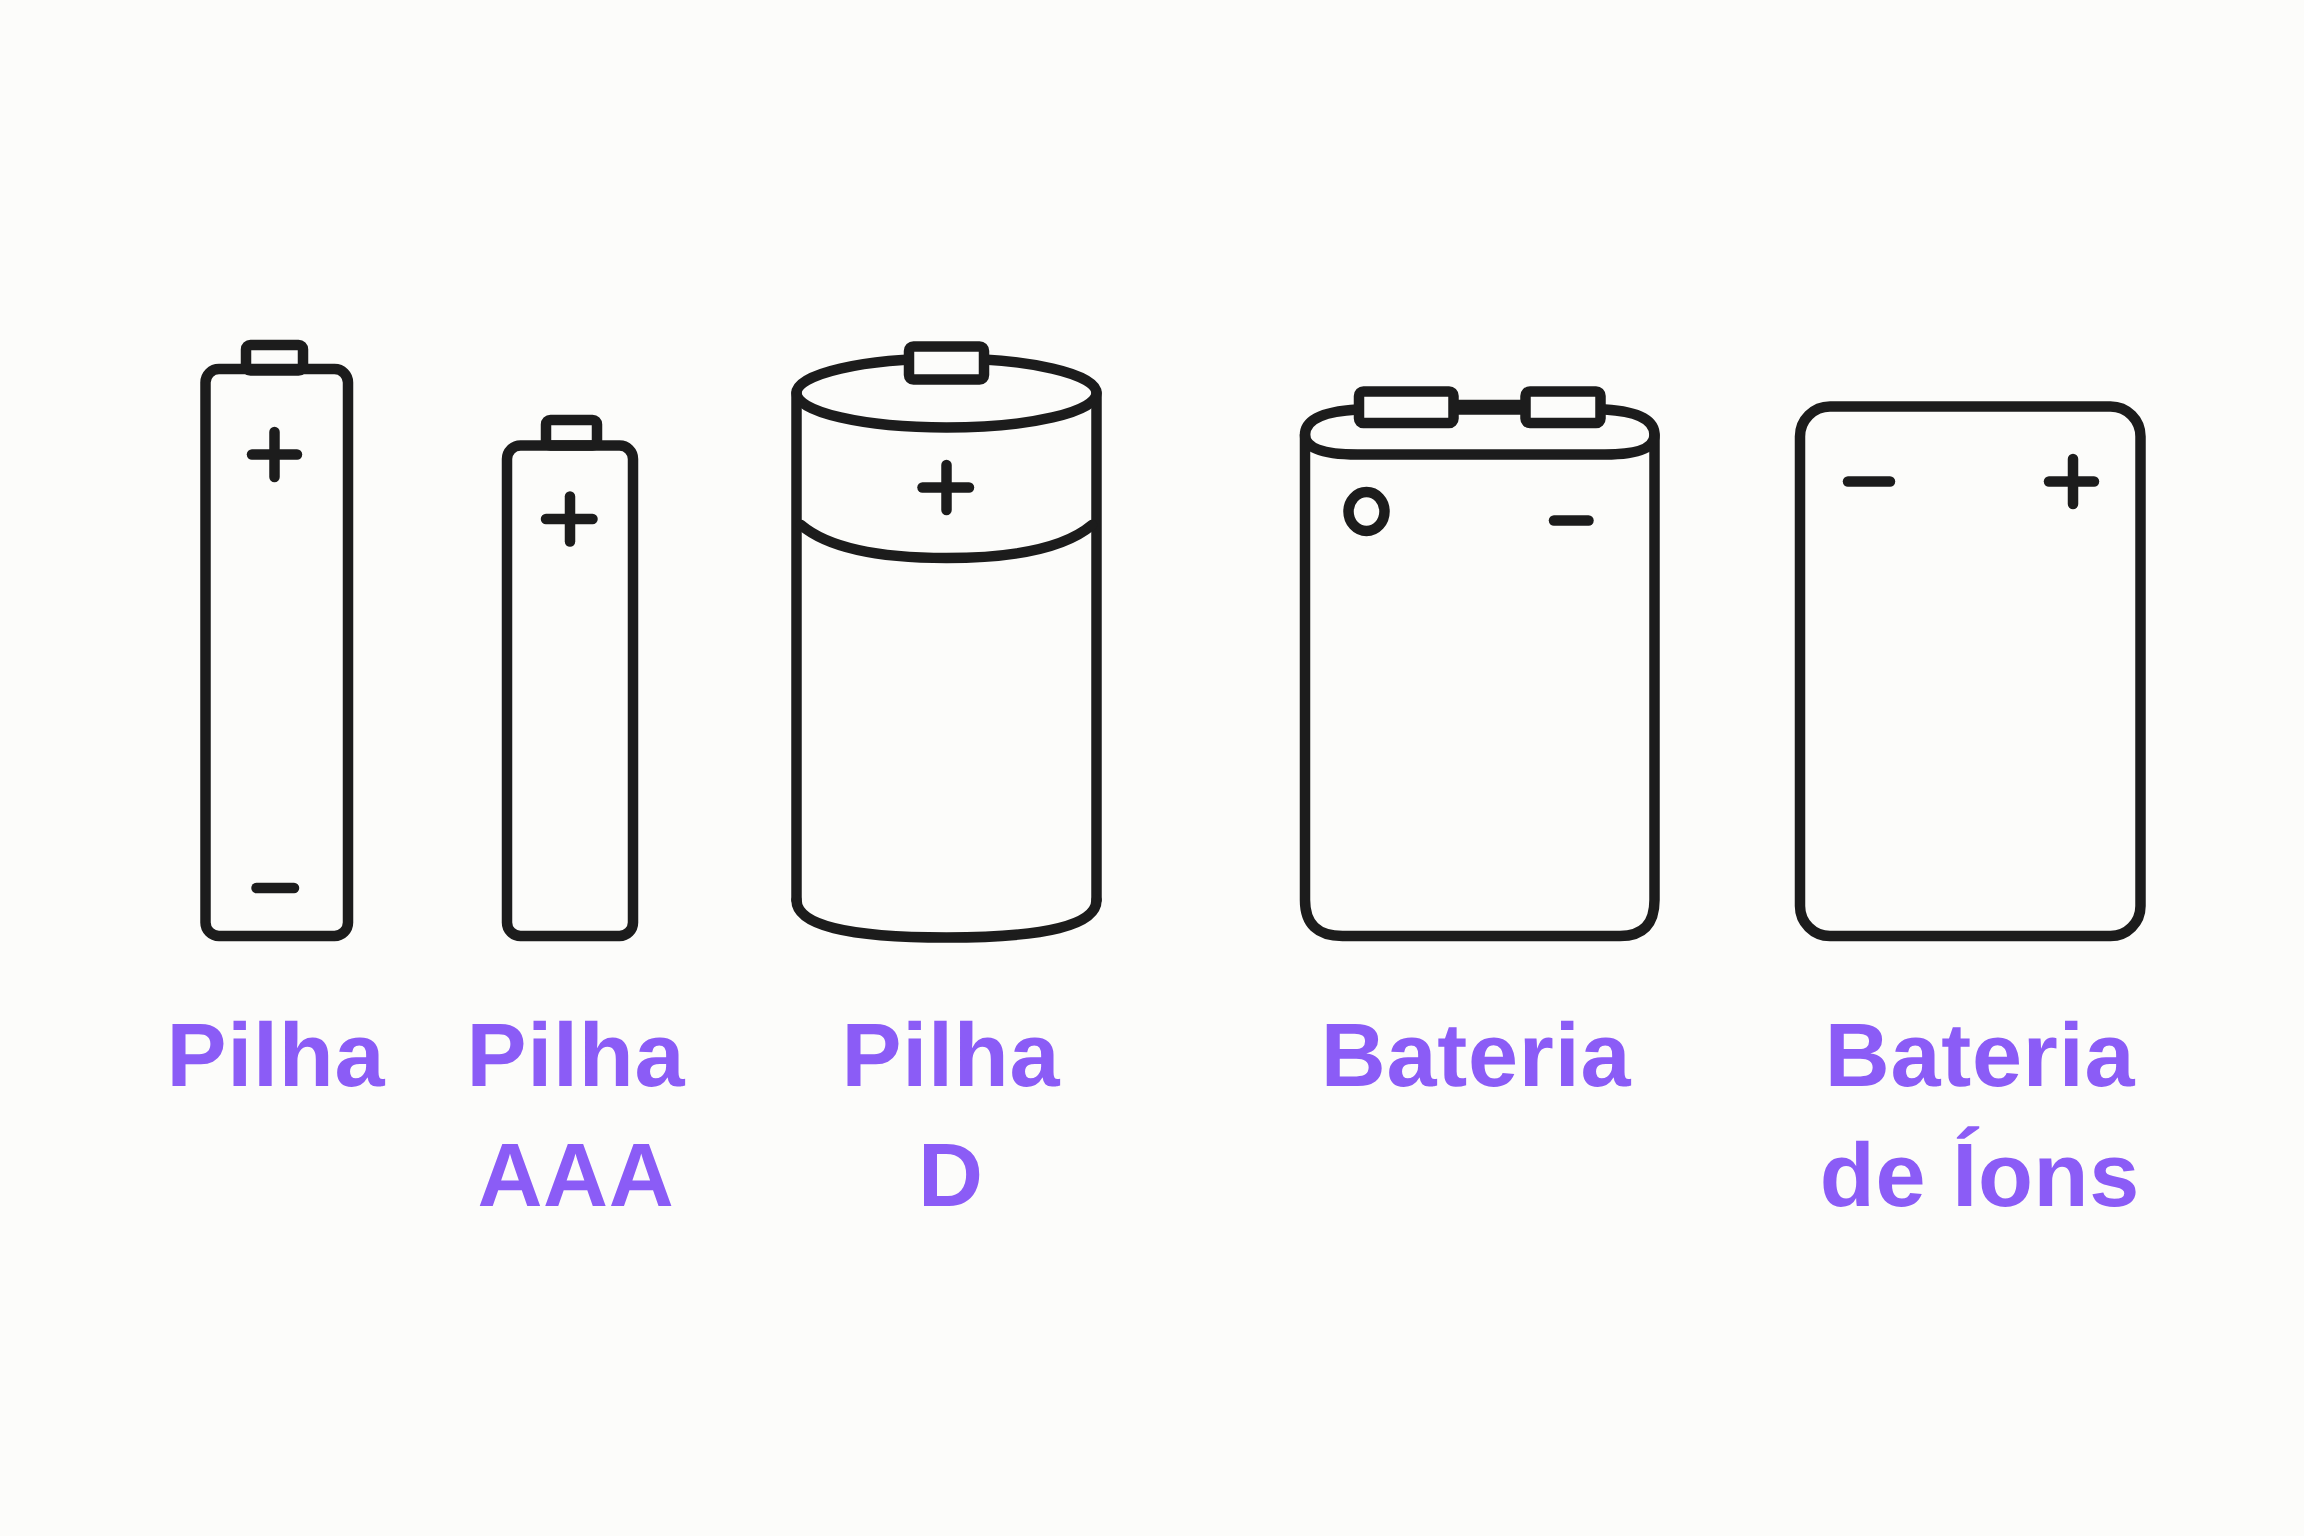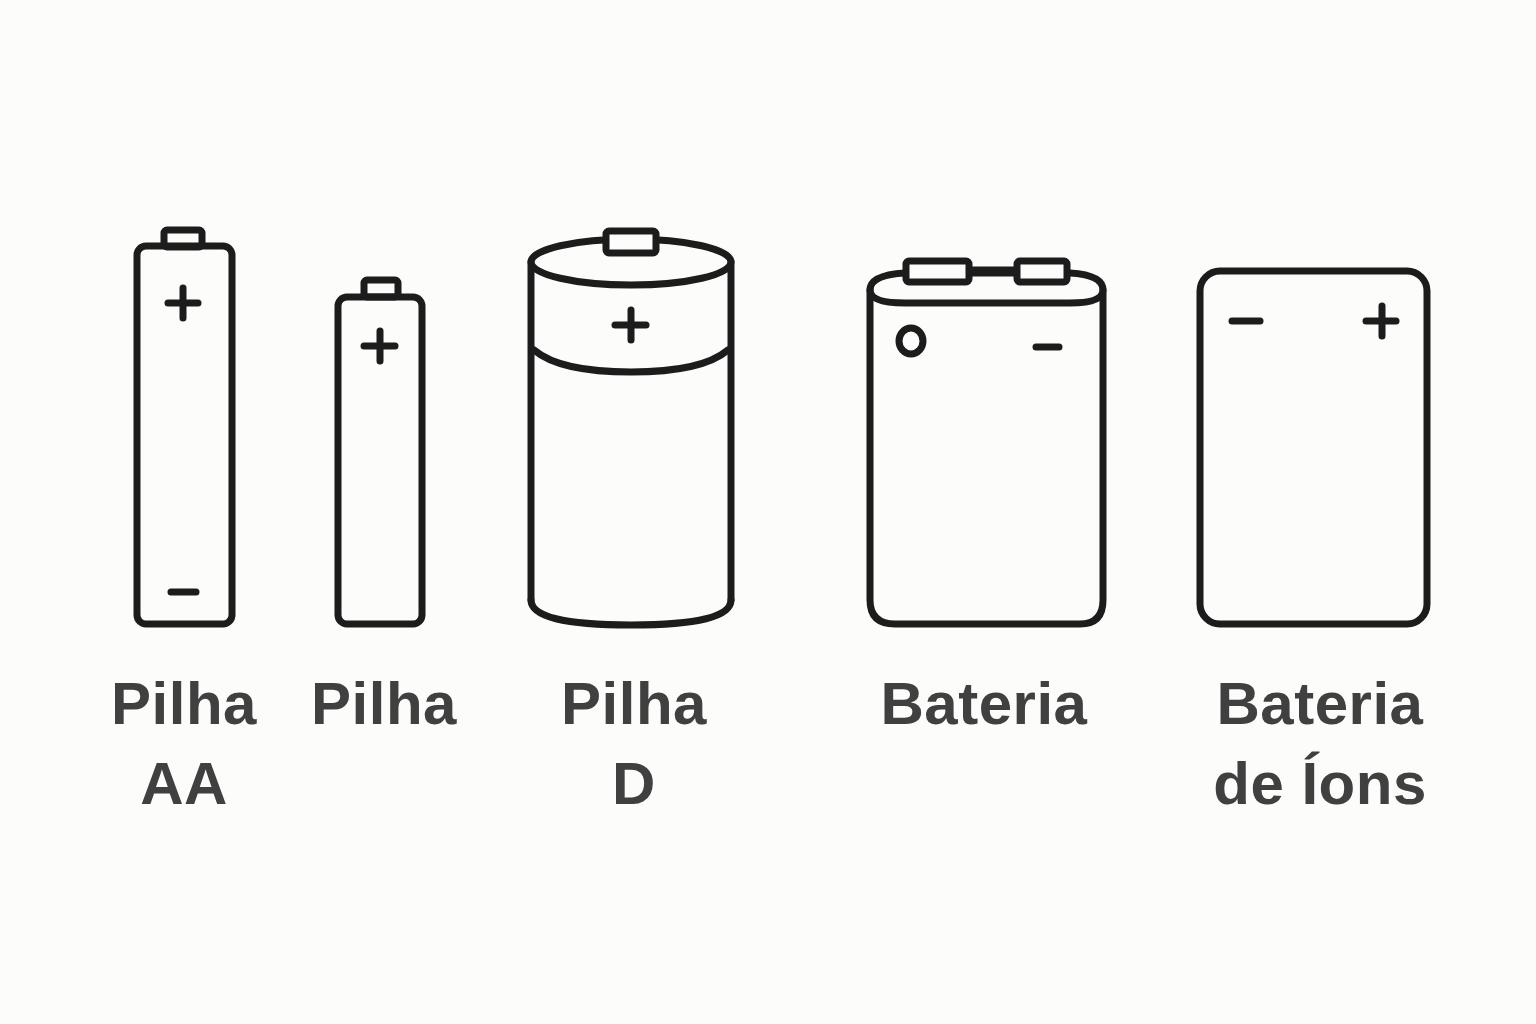--- a/index.html
+++ b/index.html
@@ -25,21 +25,21 @@
       left: 0; top: 0;
       width: 1536px; height: 1024px;
     }
     .label {
       position: absolute;
       text-align: center;
       font-weight: bold;
       font-size: 60px;
       line-height: 80px;
       letter-spacing: 0.5px;
-      color: #404040;
+      color: #8b5cf6;
     }
     .label span { display: block; white-space: nowrap; }
   </style>
 </head>
 <body>
 
 <div class="stage">
 
   <svg class="art" viewBox="0 0 1536 1024" xmlns="http://www.w3.org/2000/svg" fill="none" stroke="#1c1c1c" stroke-width="7" stroke-linecap="round" stroke-linejoin="round">
 
@@ -90,25 +90,25 @@
       <line x1="1232" y1="321" x2="1260" y2="321"></line>
       <g>
         <line x1="1382" y1="306" x2="1382" y2="336"></line>
         <line x1="1366" y1="321" x2="1396" y2="321"></line>
       </g>
     </g>
   </svg>
 
   <div class="label" style="left:84px; top:664px; width:200px;">
     <span>Pilha</span>
-    <span>AA</span>
   </div>
 
   <div class="label" style="left:284px; top:664px; width:200px;">
     <span>Pilha</span>
+    <span>AAA</span>
   </div>
 
   <div class="label" style="left:534px; top:664px; width:200px;">
     <span>Pilha</span>
     <span>D</span>
   </div>
 
   <div class="label" style="left:864px; top:664px; width:240px;">
     <span>Bateria</span>
   </div>

